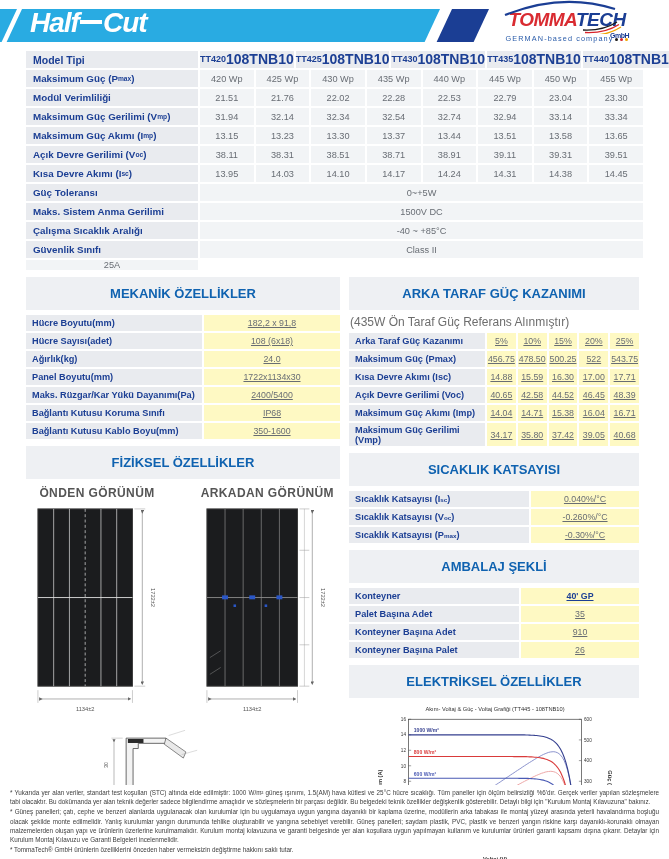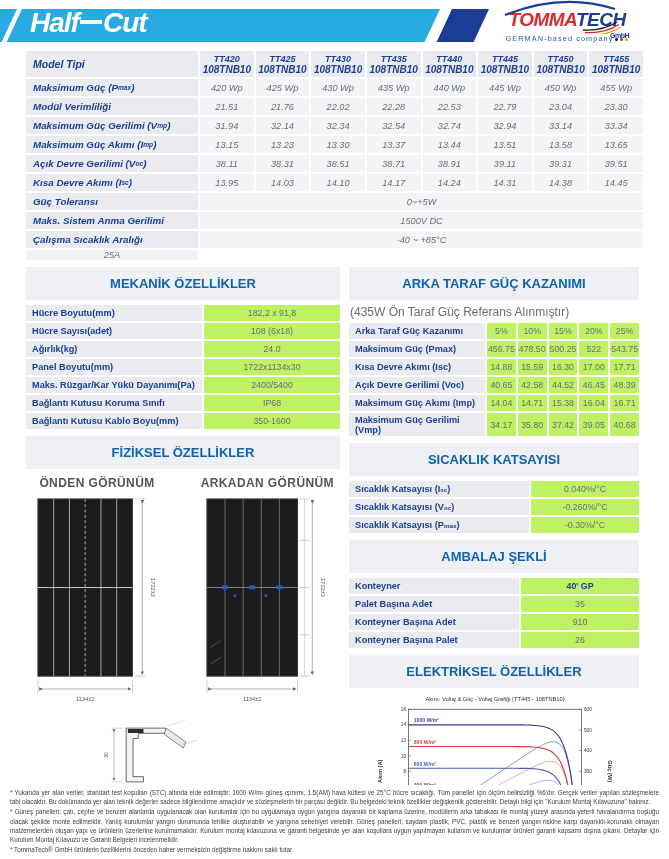--- a/index.html
+++ b/index.html
@@ -20,41 +20,41 @@
   .t-navy{color:#1b3e94;}
   .t-gmbh{position:absolute;right:18px;top:16px;font-size:7px;color:#1b3e94;font-style:normal;}
   .logo-arc{position:absolute;left:0;top:-9px;width:160px;height:34px;pointer-events:none;}
   .tagline{margin-top:3px;font-size:7.3px;font-weight:normal;color:#2a5caa;letter-spacing:1.1px;white-space:nowrap;}
   .dot{display:inline-block;width:3.5px;height:3.5px;border-radius:50%;margin-left:1.5px;}
   .d1{background:#1a1a1a;} .d2{background:#d8232a;} .d3{background:#f0a500;}
   
   .content{padding:4px 26px 0 26px;}
   sub{font-size:68%;}
   
-  .mt-row{display:grid;grid-template-columns:172px repeat(8,1fr);gap:2px;margin-bottom:2px;font-style:italic;}
+  .mt-row{display:grid;grid-template-columns:172px repeat(8,1fr);gap:2px;margin-bottom:2px;}
   .mt-span{grid-template-columns:172px 1fr;}
   .mt-label{background:#e9ebef;color:#1c3f94;font-weight:bold;font-size:9.8px;padding:1px 7px;display:flex;align-items:center;min-height:15px;}
   .mt-cell{background:#f2f4f6;color:#686d74;font-size:9.2px;display:flex;align-items:center;justify-content:center;text-align:center;}
-  .mt-model{flex-direction:column;background:#e9ebef;color:#1c3f94;font-weight:bold;padding:3px 0;}
+  .mt-model{background:#e9ebef;color:#1c3f94;font-weight:bold;padding:3px 0;}
   .m-name{font-size:9px;line-height:11px;}
-  .m-code{font-size:10px;line-height:9px;text-align:center;}
+  .m-code{font-size:14px;line-height:9px;text-align:center;}
   .mt-head .mt-label{font-size:10.5px;}
   
   .cols{display:flex;gap:9px;margin-top:7px;}
   .col-left{width:314px;}
   .col-right{width:290px;}
   .sec-title{background:#eef0f3;color:#0f62b0;font-weight:bold;font-size:13px;text-align:center;padding:9px 0;margin:0 0 5px 0;}
   .section{margin-bottom:7px;}
   .kv-row{display:grid;gap:2px;margin-bottom:2px;}
   .mech .kv-row{grid-template-columns:176px 1fr;}
   .temp .kv-row{grid-template-columns:180px 1fr;}
   .pack .kv-row{grid-template-columns:170px 1fr;}
   .rg .kv-row{grid-template-columns:136px repeat(5,1fr);}
   .kv-label{background:#e9ebef;color:#1c3f94;font-weight:bold;font-size:9.2px;padding:1.5px 6px;display:flex;align-items:center;min-height:13px;}
-  .kv-cell{background:#bef264;color:#686d74;font-size:8.8px;display:flex;align-items:center;justify-content:center;text-align:right;}
+  .kv-cell{background:#fef9c3;color:#686d74;font-size:8.8px;display:flex;align-items:center;justify-content:center;text-align:right;text-decoration:underline;}
   .kv-bold{color:#1c3f94;font-weight:bold;}
   .rg-subtitle{font-size:12px;color:#6d6d6d;margin:1px 0 4px 1px;}
   
   .views{display:flex;justify-content:space-between;padding:2px 6px 0 6px;}
   .view{text-align:center;}
   .view-cap{font-size:12px;color:#555;font-weight:bold;letter-spacing:0.4px;margin-bottom:3px;}
   .panel-svg{width:130px;height:auto;display:block;}
   .frame-wrap{margin:2px 0 0 52px;text-align:center;width:150px;}
   .frame-svg{width:130px;height:auto;display:block;margin:0 auto;}
   .frame-cap{font-size:7.4px;color:#555;font-weight:bold;letter-spacing:0.4px;margin-top:2px;}
@@ -198,20 +198,24 @@
           <div class="mt-label">Güç Toleransı</div>
           <div class="mt-cell">0~+5W</div>
         </div>
         <div class="mt-row mt-span">
           <div class="mt-label">Maks. Sistem Anma Gerilimi</div>
           <div class="mt-cell">1500V DC</div>
         </div>
         <div class="mt-row mt-span">
           <div class="mt-label">Çalışma Sıcaklık Aralığı</div>
           <div class="mt-cell">-40 ~ +85°C</div>
+        </div>
+        <div class="mt-row mt-span">
+          <div class="mt-label">Güvenlik Sınıfı</div>
+          <div class="mt-cell">Class II</div>
         </div>
         <div class="mt-row mt-span">
           <div class="mt-cell">25A</div>
         </div>
       </div>
 
     <div class="cols">
 
       <div class="col-left">
         <div class="section mech">

